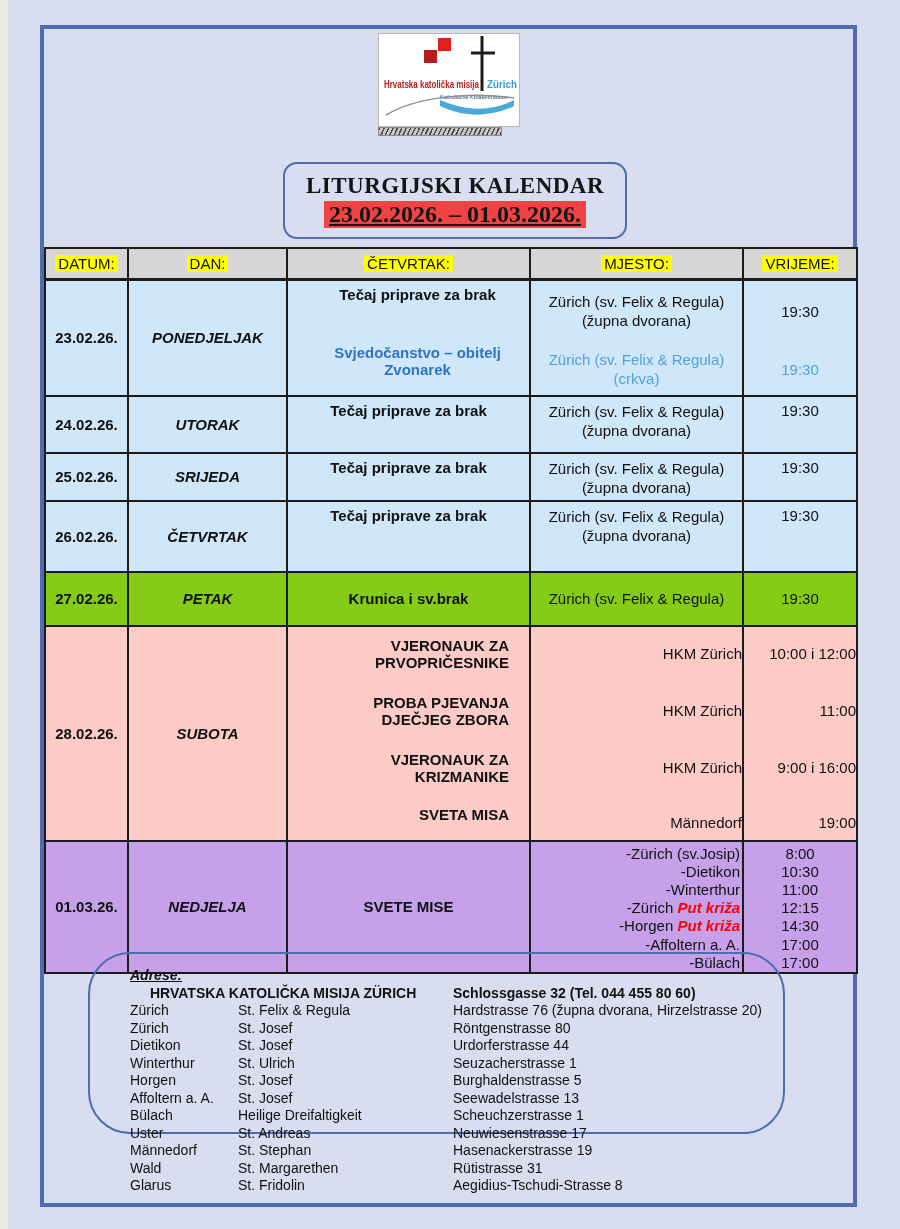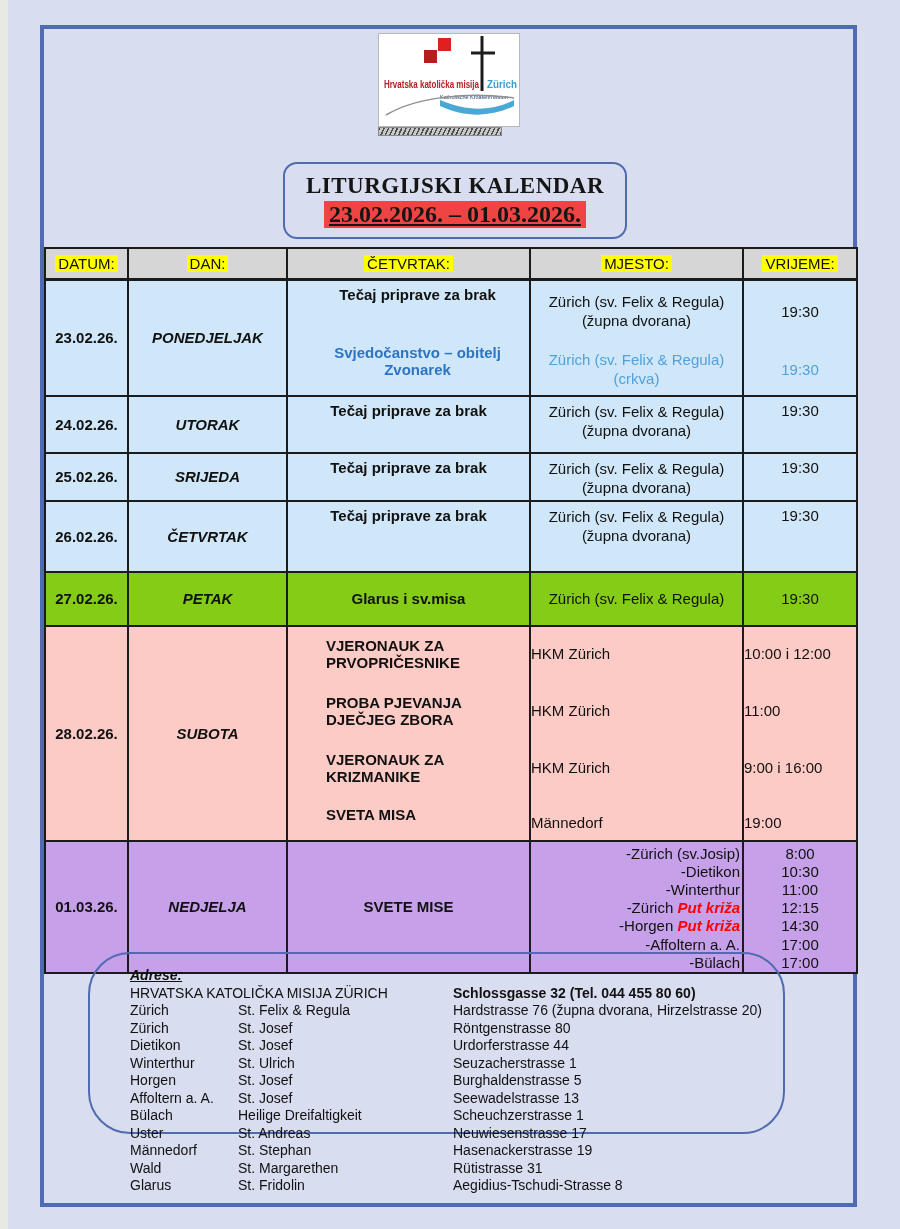--- a/index.html
+++ b/index.html
@@ -61,35 +61,35 @@
   td.top  { vertical-align:top; padding-top:5px; text-align:center; }
   td.mid  { vertical-align:middle; text-align:center; }
   .ev { font-weight:bold; }
   .evpad { padding:17px 20px;margin-left:18px; }
   .place-line { line-height:19px; }
 
   .mon-stack { height:100%; display:grid; grid-template-rows:58px 1fr; padding-top:5px; text-align:center; }
   .blue-strong { color:#2e74c4; font-weight:bold; }
   .blue-light  { color:#52a1dc; }
 
-  .sat-stack { height:100%; display:grid; grid-template-rows:57px 57px 55px 1fr; padding-top:10px; text-align:left; }
+  .sat-stack { height:100%; display:grid; grid-template-rows:57px 57px 55px 1fr; padding-top:10px; text-align:right; }
 
   .sun-places { padding:3px 2px 0 8px; line-height:18.2px; text-align:right; vertical-align:top; }
   .sun-times  { padding-top:3px; line-height:18.2px; text-align:center; vertical-align:top; }
   .red-note { color:#fe0000; font-style:italic; font-weight:bold; }
 
   
   .addr-box {
     position:absolute; left:88px; top:952px; width:697px; height:182px;
     border:2.5px solid #4f6cb0; border-radius:42px;
     padding:13px 10px 0 40px; font-size:14px; line-height:17.5px;
   }
   .addr-heading { font-weight:bold; font-style:italic; text-decoration:underline; }
   .addr-grid { display:grid; grid-template-columns:108px 215px 1fr; }
-  .addr-grid .span2 { grid-column:1 / 3; font-weight:normal; }
+  .addr-grid .span2 { grid-column:1 / 3; font-weight:bold;margin-left:20px; }
   .addr-grid .bold { font-weight:bold; }
 </style>
 </head>
 <body>
 
 <div class="edge-strip"></div>
 <div class="frame"></div>
 
 <div class="logo-box">
   <svg width="142" height="94" viewBox="0 0 142 94">
@@ -172,21 +172,21 @@
     <td class="date">26.02.26.</td>
     <td class="day">ČETVRTAK</td>
     <td class="top ev evpad">Tečaj priprave za brak</td>
     <td class="top place-line">Zürich (sv. Felix &amp; Regula) (župna dvorana)</td>
     <td class="top">19:30</td>
   </tr>
 
   <tr class="row-green" style="height:54px;">
     <td class="date">27.02.26.</td>
     <td class="day">PETAK</td>
-    <td class="mid ev">Glarus i sv.misa</td>
+    <td class="mid ev">Krunica i sv.brak</td>
     <td class="mid place-line">Zürich (sv. Felix &amp; Regula)</td>
     <td class="mid">19:30</td>
   </tr>
 
   <tr class="row-pink" style="height:194px;">
     <td class="date">28.02.26.</td>
     <td class="day">SUBOTA</td>
     <td>
           <div class="sat-stack evpad">
       <div class="ev">VJERONAUK ZA PRVOPRIČESNIKE</div>

